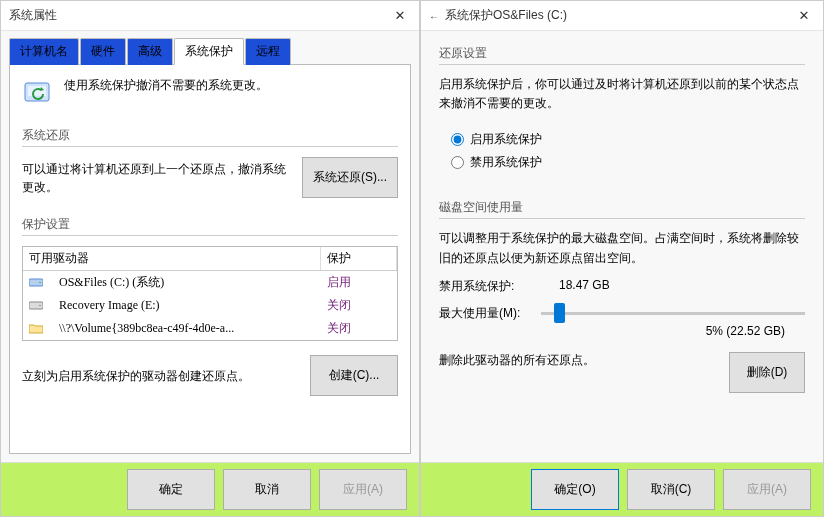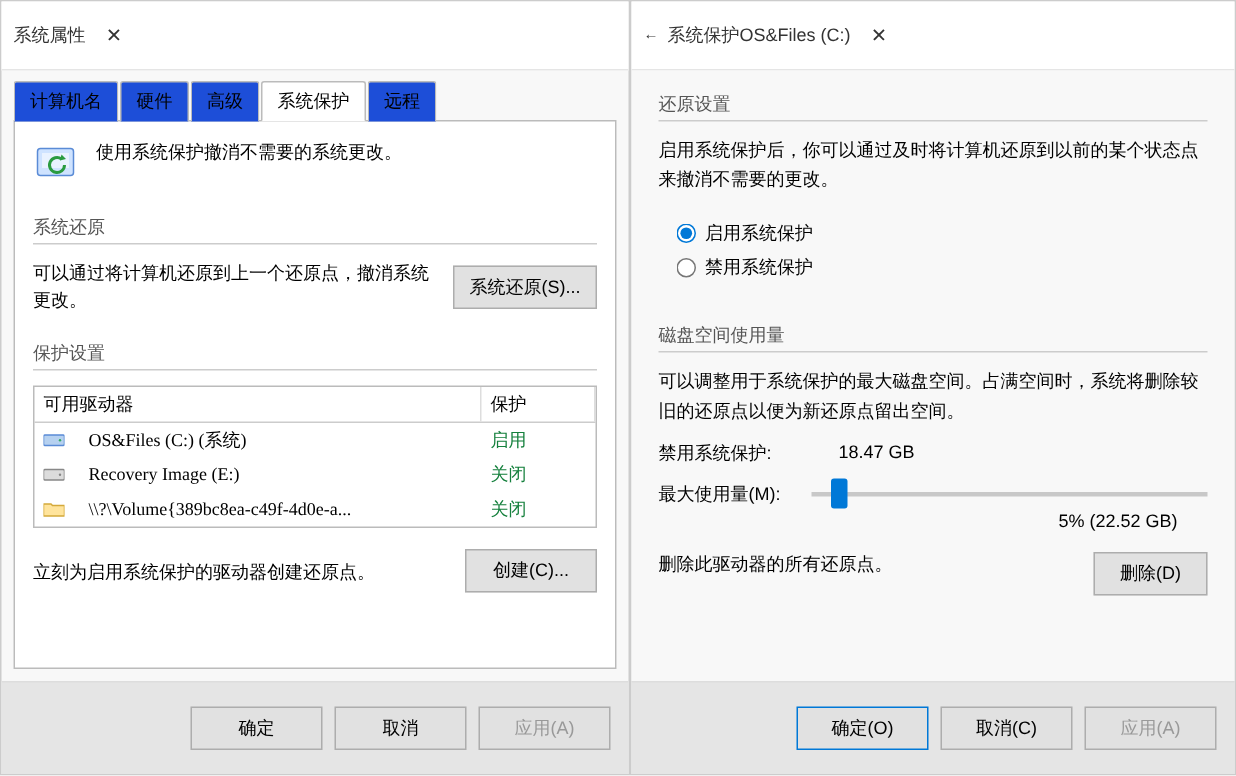--- a/index.html
+++ b/index.html
@@ -16,21 +16,22 @@
   display: flex;
   flex-direction: column;
   border: 1px solid #ccc;
   background: #f8f8f8;
 }
 .dlg-left { width: 420px; height: 517px; }
 .dlg-right { width: 404px; height: 517px; }
 .titlebar {
   display: flex;
   align-items: center;
-  height: 46px;
+  justify-content: space-between;
+  height: 30px;
   padding: 0 0 0 8px;
   background: #fff;
   border-bottom: 1px solid #e5e5e5;
   font-size: 12px;
   color: #333;
 }
 .titlebar .title-left { display: flex; align-items: center; gap: 6px; }
 .titlebar .buttons { display: flex; }
 .titlebar .tbtn {
   width: 38px; height: 30px;
@@ -84,21 +85,21 @@
 }
 .row {
   display: flex;
   align-items: center;
   gap: 12px;
   margin-bottom: 18px;
 }
 .row .text { flex: 1; line-height: 1.5; }
 .btn {
   min-width: 88px;
-  height: 29px;
+  height: 41px;
   border: 1px solid #adadad;
   background: #e1e1e1;
   padding: 0 10px;
   font-size: 12px;
   font-family: inherit;
   display: inline-flex;
   align-items: center;
   justify-content: center;
 }
 .btn.default {
@@ -126,30 +127,30 @@
 .drive-table .trow {
   display: flex;
   font-size: 12px;
 }
 .drive-table .trow .cell {
   padding: 3px 6px;
   display: flex;
   align-items: center;
   gap: 16px;
 }
-.drive-table .trow .cell.col-prot { color: #15803d; }
+.drive-table .trow .cell.col-prot { color: #701a75; }
 .drv-icon {
   width: 14px; height: 11px;
 }
 .dialog-footer {
   display: flex;
   justify-content: flex-end;
   gap: 8px;
-  padding: 16px 12px;
-  background: #e5e5e5;
+  padding: 6px 12px;
+  background: #bef264;
   border-top: 1px solid #ddd;
 }
 
 .body-right {
   padding: 14px 18px 0 18px;
   background: #f8f8f8;
   flex: 1;
   overflow: hidden;
   font-size: 12px;
 }

